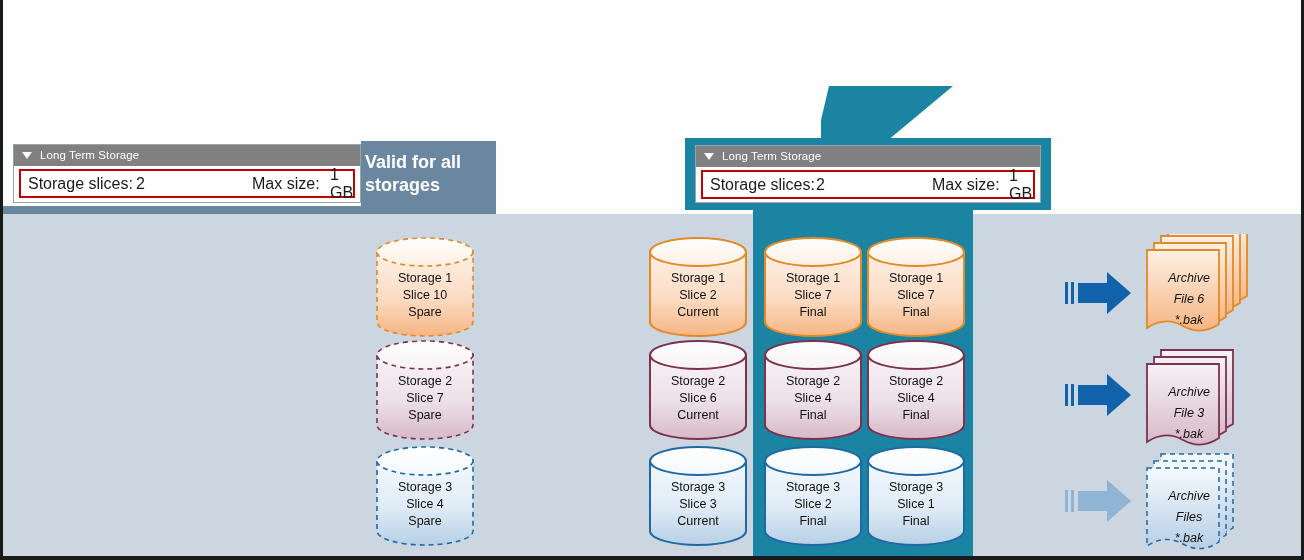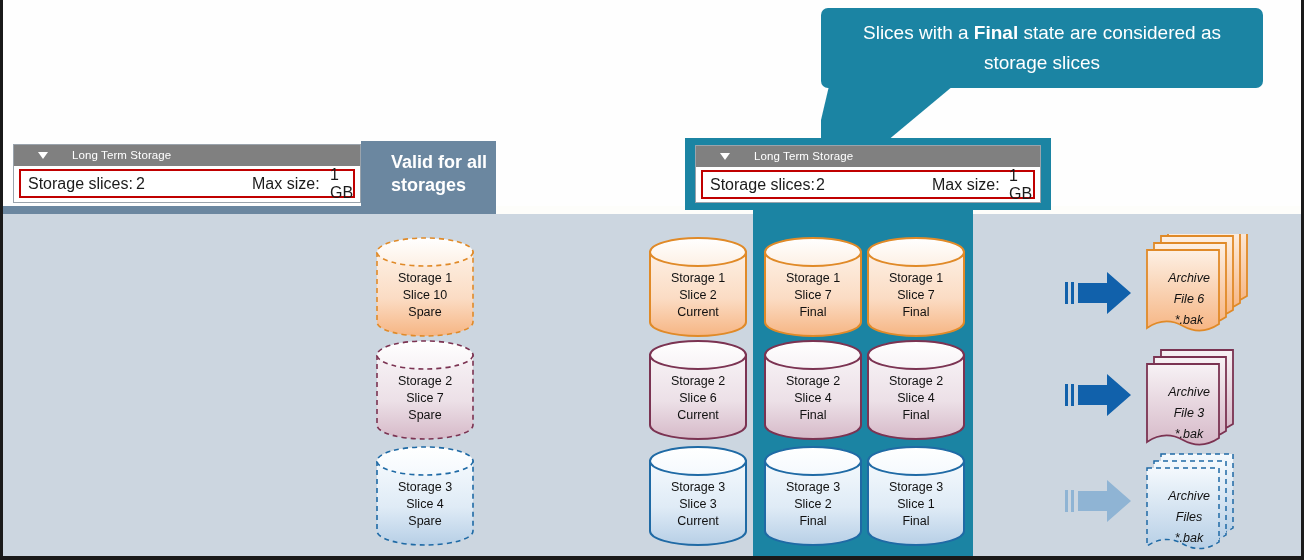--- a/index.html
+++ b/index.html
@@ -43,22 +43,22 @@
   
   .lts{
     position:absolute;
     background:#ffffff;
     box-sizing:border-box;
     border:1px solid #9aa3ac;
   }
   .lts-title{
     height:21px;background:#808080;color:#ffffff;
     font-size:11.5px;line-height:21px;
-    display:flex;align-items:center;gap:24px;
-    padding-left:24px;box-sizing:border-box;
+    display:flex;align-items:center;gap:8px;
+    padding-left:8px;box-sizing:border-box;
     letter-spacing:.1px;
   }
   .tri{
     width:0;height:0;
     border-left:5px solid transparent;border-right:5px solid transparent;
     border-top:7px solid #ffffff;
     display:inline-block;
   }
   .lts-body{
     position:relative;
@@ -92,21 +92,21 @@
   #panel-right .lts-body .l2{left:236px;}
   #panel-right .lts-body .v2{left:313px;}
 
   
   .valid-block{
     position:absolute;left:358px;top:141px;width:135px;height:65px;
     background:#6b87a0;
     color:#ffffff;
     font-weight:bold;font-size:18px;line-height:23px;
     display:flex;align-items:center;
-    padding-left:30px;box-sizing:border-box;
+    padding-left:4px;box-sizing:border-box;
   }
 
   
   .callout{
     position:absolute;left:818px;top:8px;width:442px;height:80px;
     background:#1b84a3;border-radius:7px;
     color:#ffffff;font-size:19px;line-height:30px;
     display:flex;align-items:center;justify-content:center;
     text-align:center;
     padding:0 18px;box-sizing:border-box;
@@ -144,23 +144,20 @@
 
   <div class="main-band"></div>
   <div class="top-strip"></div>
   <div class="top-strip-white"></div>
   <div class="teal-col"></div>
 
   <svg class="callout-tail">
     <polygon points="826,86 950,86 818,196 818,120" fill="#1b84a3"></polygon>
   </svg>
 
-  <div class="callout">
-    <span><span>Slices with a </span><b>Final</b><span> state are considered as storage slices</span></span>
-  </div>
 
   <div class="lts" id="panel-left">
     <div class="lts-title">
       <span class="tri"></span>
       <span>Long Term Storage</span>
     </div>
     <div class="lts-body">
       <div class="redbox"></div>
       <span class="lbl l1">Storage slices:</span>
       <span class="lbl v1">2</span>

